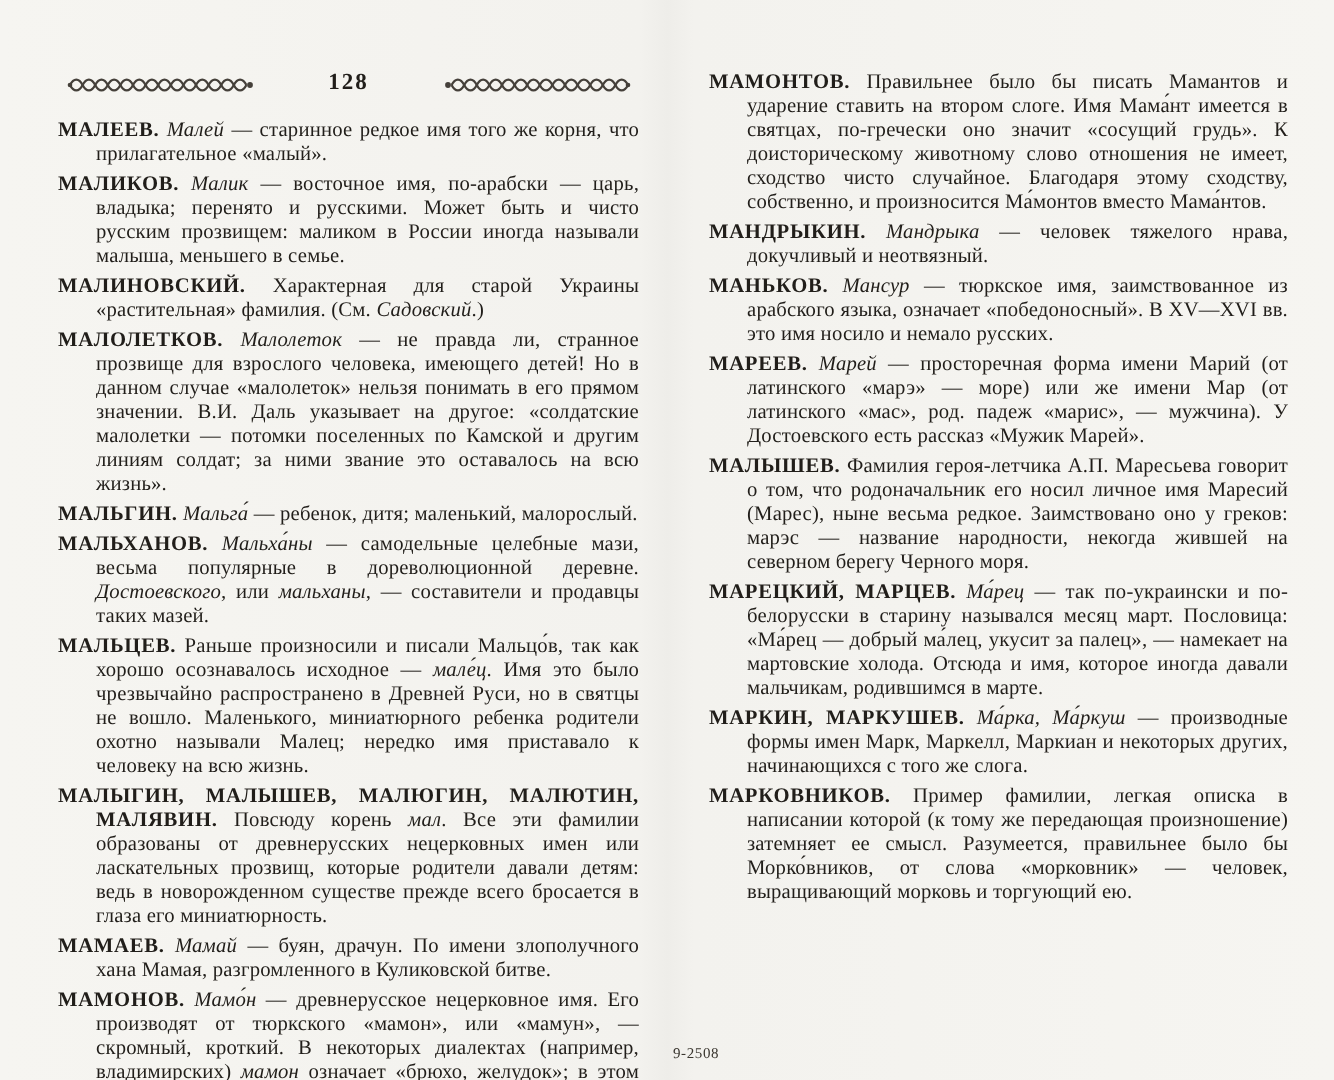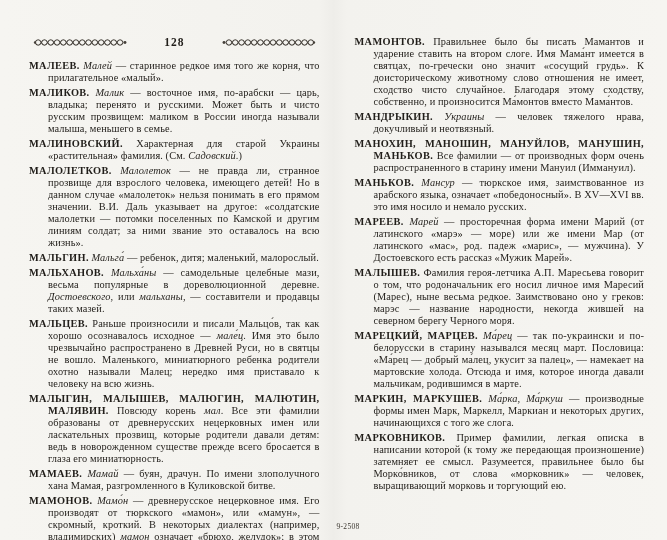--- a/index.html
+++ b/index.html
@@ -92,22 +92,21 @@
         <p class="entry"><span class="head">МАЛЬЦЕВ.</span><span class="reg"> Раньше произносили и писали Мальцо́в, так как хорошо осознавалось исходное — </span><span class="ital">мале́ц</span><span class="reg">. Имя это было чрезвычайно распространено в Древней Руси, но в святцы не вошло. Маленького, миниатюрного ребенка родители охотно называли Малец; нередко имя приставало к человеку на всю жизнь.</span></p>
         <p class="entry"><span class="head">МАЛЫГИН, МАЛЫШЕВ, МАЛЮГИН, МАЛЮТИН, МАЛЯВИН.</span><span class="reg"> Повсюду корень </span><span class="ital">мал</span><span class="reg">. Все эти фамилии образованы от древнерусских нецерковных имен или ласкательных прозвищ, которые родители давали детям: ведь в новорожденном существе прежде всего бросается в глаза его миниатюрность.</span></p>
         <p class="entry"><span class="head">МАМАЕВ.</span><span class="ital"> Мамай</span><span class="reg"> — буян, драчун. По имени злополучного хана Мамая, разгромленного в Куликовской битве.</span></p>
         <p class="entry"><span class="head">МАМОНОВ.</span><span class="ital"> Мамо́н</span><span class="reg"> — древнерусское нецерковное имя. Его производят от тюркского «мамон», или «мамун», — скромный, кроткий. В некоторых диалектах (например, владимирских) </span><span class="ital">мамон</span><span class="reg"> означает «брюхо, желудок»; в этом случае слово почерпнуто из церковнославянского языка. Были поговорки: «Мамон набивать», «Мамон гнетет, так и сон неймет». Мамоном могли прозвать толстого, ненасытного человека.</span></p>
       </div>
   </div>
 
   <div class="page page-right">
     <div class="entries">
         <p class="entry"><span class="head">МАМОНТОВ.</span><span class="reg"> Правильнее было бы писать Мамантов и ударение ставить на втором слоге. Имя Мама́нт имеется в святцах, по-гречески оно значит «сосущий грудь». К доисторическому животному слово отношения не имеет, сходство чисто случайное. Благодаря этому сходству, собственно, и произносится Ма́монтов вместо Мама́нтов.</span></p>
-        <p class="entry"><span class="head">МАНДРЫКИН.</span><span class="ital"> Украины</span><span class="reg"> — человек тяжелого нрава, докучливый и неотвязный.</span></p>
-        <p class="entry"><span class="head">МАНОХИН, МАНОШИН, МАНУЙЛОВ, МАНУШИН, МАНЬКОВ.</span><span class="reg"> Все фамилии — от производных форм очень распространенного в старину имени Мануил (Иммануил).</span></p>
+        <p class="entry"><span class="head">МАНДРЫКИН.</span><span class="ital"> Мандрыка</span><span class="reg"> — человек тяжелого нрава, докучливый и неотвязный.</span></p>
         <p class="entry"><span class="head">МАНЬКОВ.</span><span class="ital"> Мансур</span><span class="reg"> — тюркское имя, заимствованное из арабского языка, означает «победоносный». В XV—XVI вв. это имя носило и немало русских.</span></p>
         <p class="entry"><span class="head">МАРЕЕВ.</span><span class="ital"> Марей</span><span class="reg"> — просторечная форма имени Марий (от латинского «марэ» — море) или же имени Мар (от латинского «мас», род. падеж «марис», — мужчина). У Достоевского есть рассказ «Мужик Марей».</span></p>
         <p class="entry"><span class="head">МАЛЫШЕВ.</span><span class="reg"> Фамилия героя-летчика А.П. Маресьева говорит о том, что родоначальник его носил личное имя Маресий (Марес), ныне весьма редкое. Заимствовано оно у греков: марэс — название народности, некогда жившей на северном берегу Черного моря.</span></p>
         <p class="entry"><span class="head">МАРЕЦКИЙ, МАРЦЕВ.</span><span class="ital"> Ма́рец</span><span class="reg"> — так по-украински и по-белорусски в старину назывался месяц март. Пословица: «Ма́рец — добрый ма́лец, укусит за палец», — намекает на мартовские холода. Отсюда и имя, которое иногда давали мальчикам, родившимся в марте.</span></p>
         <p class="entry"><span class="head">МАРКИН, МАРКУШЕВ.</span><span class="ital"> Ма́рка, Ма́ркуш</span><span class="reg"> — производные формы имен Марк, Маркелл, Маркиан и некоторых других, начинающихся с того же слога.</span></p>
         <p class="entry"><span class="head">МАРКОВНИКОВ.</span><span class="reg"> Пример фамилии, легкая описка в написании которой (к тому же передающая произношение) затемняет ее смысл. Разумеется, правильнее было бы Морко́вников, от слова «морковник» — человек, выращивающий морковь и торгующий ею.</span></p>
       </div>
     <div class="signature">9-2508</div>
   </div>
 

